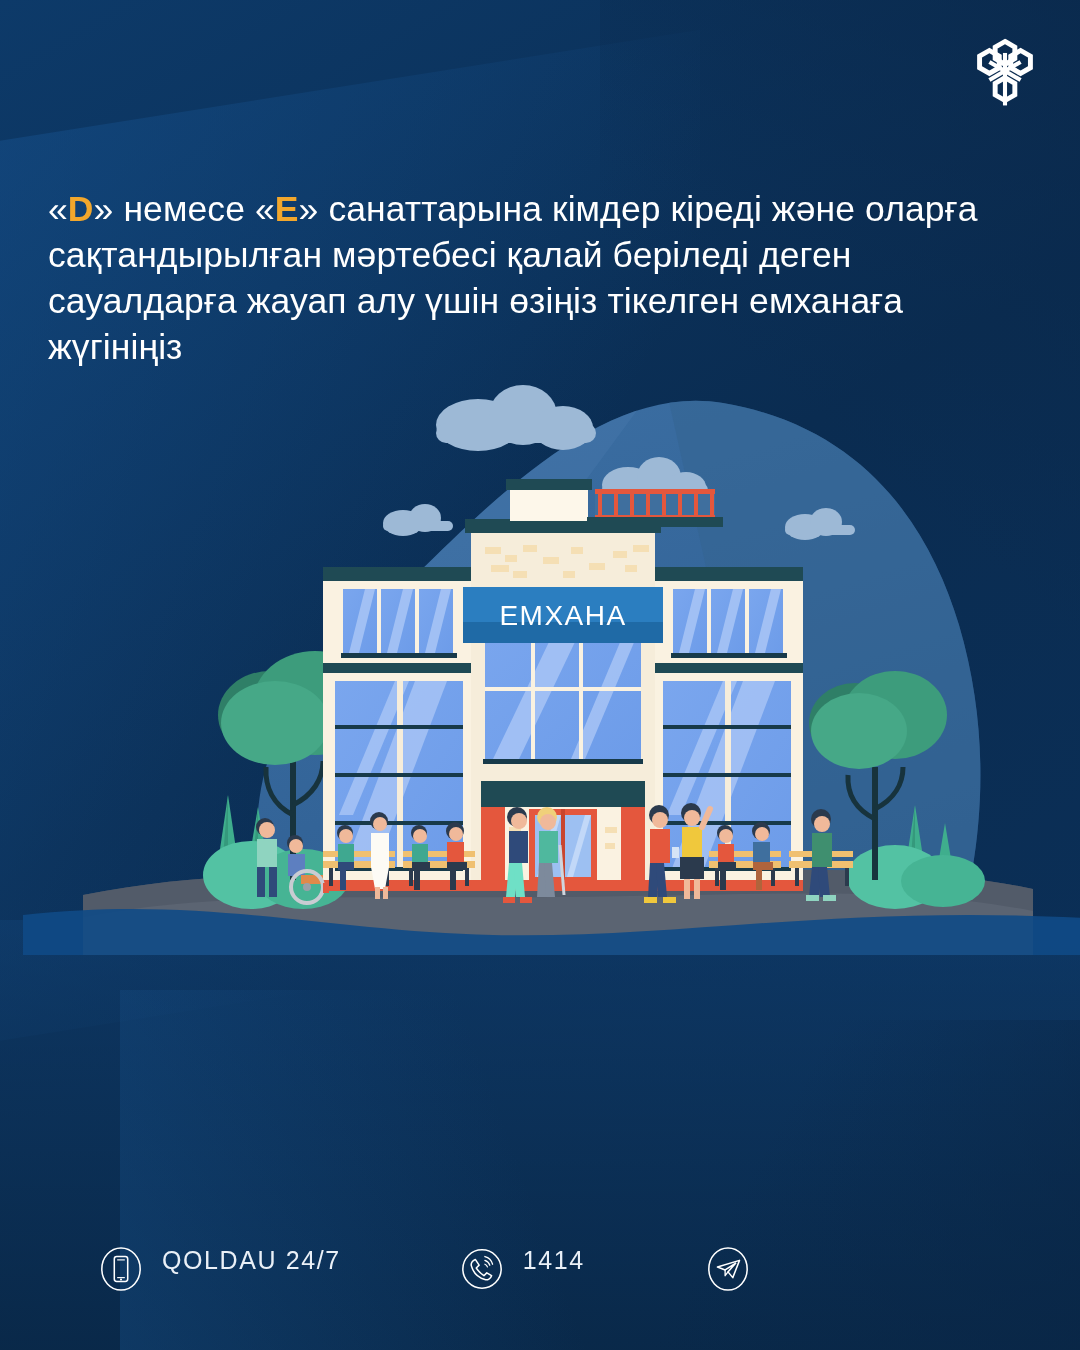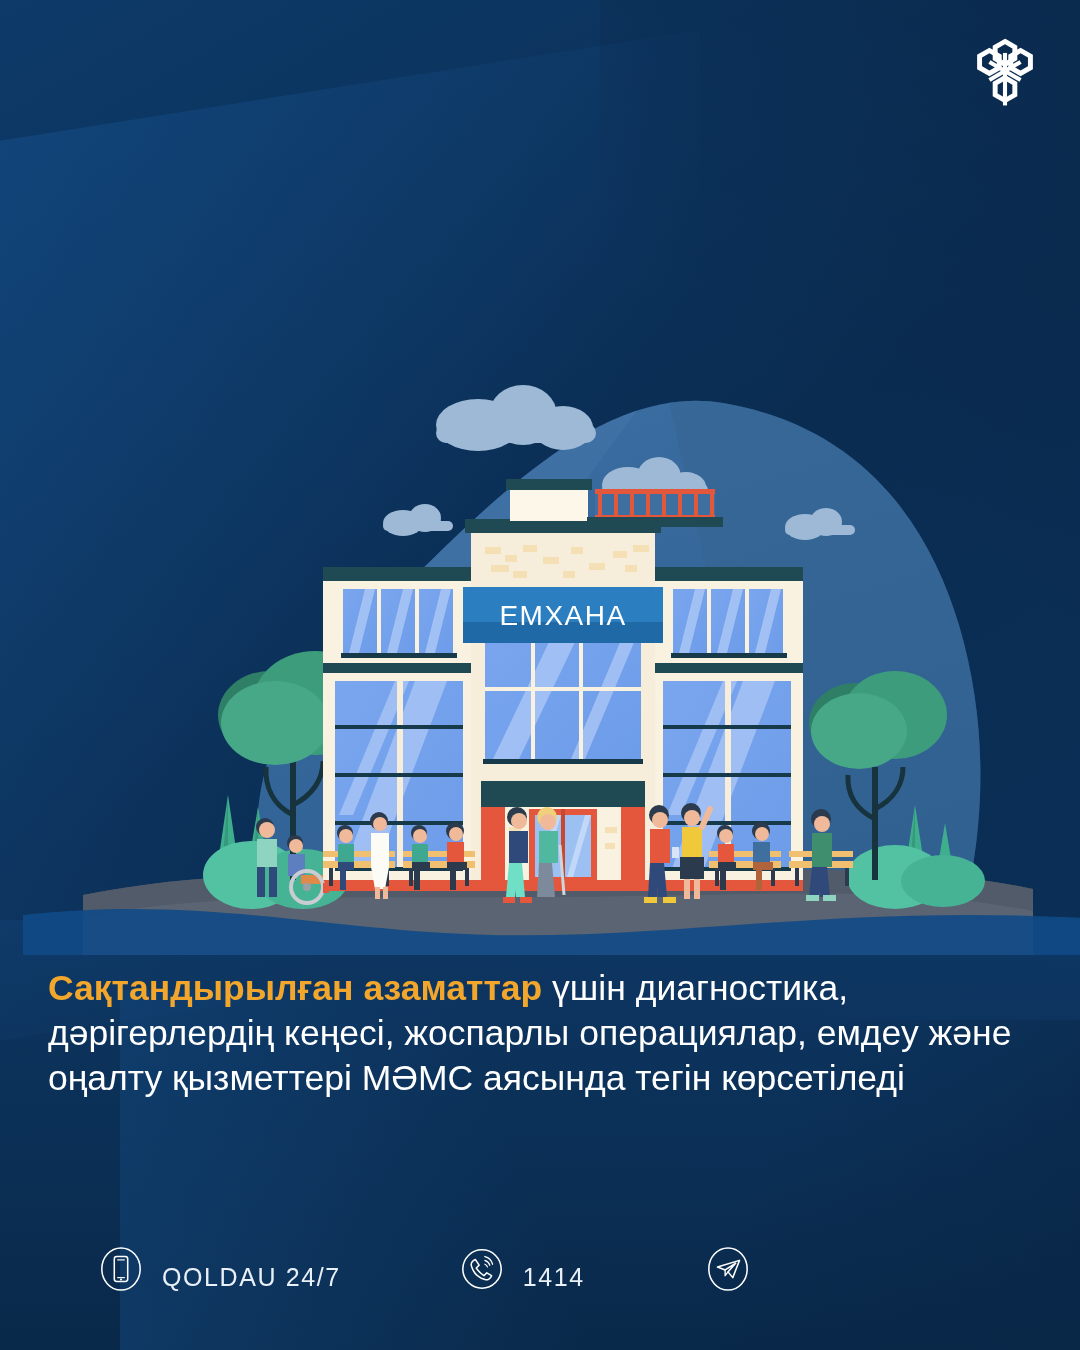--- a/index.html
+++ b/index.html
@@ -52,21 +52,21 @@
     position:absolute;left:48px;top:966px;width:990px;
     font-size:35.5px;line-height:45px;color:#ffffff;font-weight:400;
   }
   .para-accent{color:#f2a72c;font-weight:700;}
 
   
   .footer{
     position:absolute;left:0;bottom:46px;width:1080px;height:70px;
     display:flex;align-items:center;
   }
-  .fitem{display:flex;align-items:flex-end;gap:18px;}
+  .fitem{display:flex;align-items:flex-start;gap:18px;}
   .fi1{margin-left:98px;}
   .fi2{margin-left:118px;}
   .fi3{margin-left:120px;}
   .ficon{width:46px;height:46px;flex:0 0 46px;}
   .flabel{
     color:#eaf0f7;font-size:25px;letter-spacing:1.6px;font-weight:400;
     white-space:nowrap;
   }
 </style>
 </head>
@@ -90,20 +90,23 @@
         <path d="M57 32 L69 25 L81 32 L81 46 L69 53 L57 46 Z"></path>
       </g>
       <g stroke="#ffffff" stroke-width="5" stroke-linecap="butt">
         <line x1="50" y1="28" x2="50" y2="92"></line>
         <line x1="31" y1="39" x2="69" y2="61"></line>
         <line x1="69" y1="39" x2="31" y2="61"></line>
       </g>
     </svg>
   </div>
 
+  <div class="headline">
+    <span>«</span><span class="hl-accent">D</span><span>» немесе «</span><span class="hl-accent">E</span><span>» санаттарына кімдер кіреді және оларға сақтандырылған мәртебесі қалай беріледі деген сауалдарға жауап алу үшін өзіңіз тікелген емханаға жүгініңіз</span>
+  </div>
 
   <div class="illu">
     <svg viewBox="0 0 1080 580" width="1080" height="580">
       <defs>
         <linearGradient id="skyBlob" x1="0" y1="0" x2="0.4" y2="1">
           <stop offset="0" stop-color="#3c6fa3"></stop>
           <stop offset="1" stop-color="#2f5f93"></stop>
         </linearGradient>
         <linearGradient id="glassG" x1="0" y1="0" x2="1" y2="1">
           <stop offset="0" stop-color="#7aa6ee"></stop>
@@ -471,23 +474,20 @@
           <path d="M804 492 l3 30 h-10 l-2 -30 z" fill="#2f4a7a"></path>
           <rect x="783" y="520" width="13" height="6" fill="#8fd4c0"></rect>
           <rect x="800" y="520" width="13" height="6" fill="#8fd4c0"></rect>
         </g>
       </g>
 
       <path d="M0 540 C180 520 300 556 470 560 C660 564 820 528 1080 544 L1080 580 L0 580 Z" fill="#0f4a86" opacity=".9"></path>
     </svg>
   </div>
 
-  <div class="para">
-    <span class="para-accent">Сақтандырылған азаматтар</span><span> үшін диагностика, дәрігерлердің кеңесі, жоспарлы операциялар, емдеу және оңалту қызметтері МӘМС аясында тегін көрсетіледі</span>
-  </div>
 
   <div class="footer">
 
     <div class="fitem fi1">
       <span class="ficon">
         <svg viewBox="0 0 48 48" width="46" height="46">
           <ellipse cx="24" cy="24" rx="20" ry="22" fill="none" stroke="#ffffff" stroke-width="1.6"></ellipse>
           <rect x="17" y="11" width="14" height="26" rx="2.5" fill="none" stroke="#ffffff" stroke-width="1.6"></rect>
           <line x1="20" y1="14.5" x2="28" y2="14.5" stroke="#ffffff" stroke-width="1.2"></line>
           <line x1="20" y1="33" x2="28" y2="33" stroke="#ffffff" stroke-width="1.2"></line>

